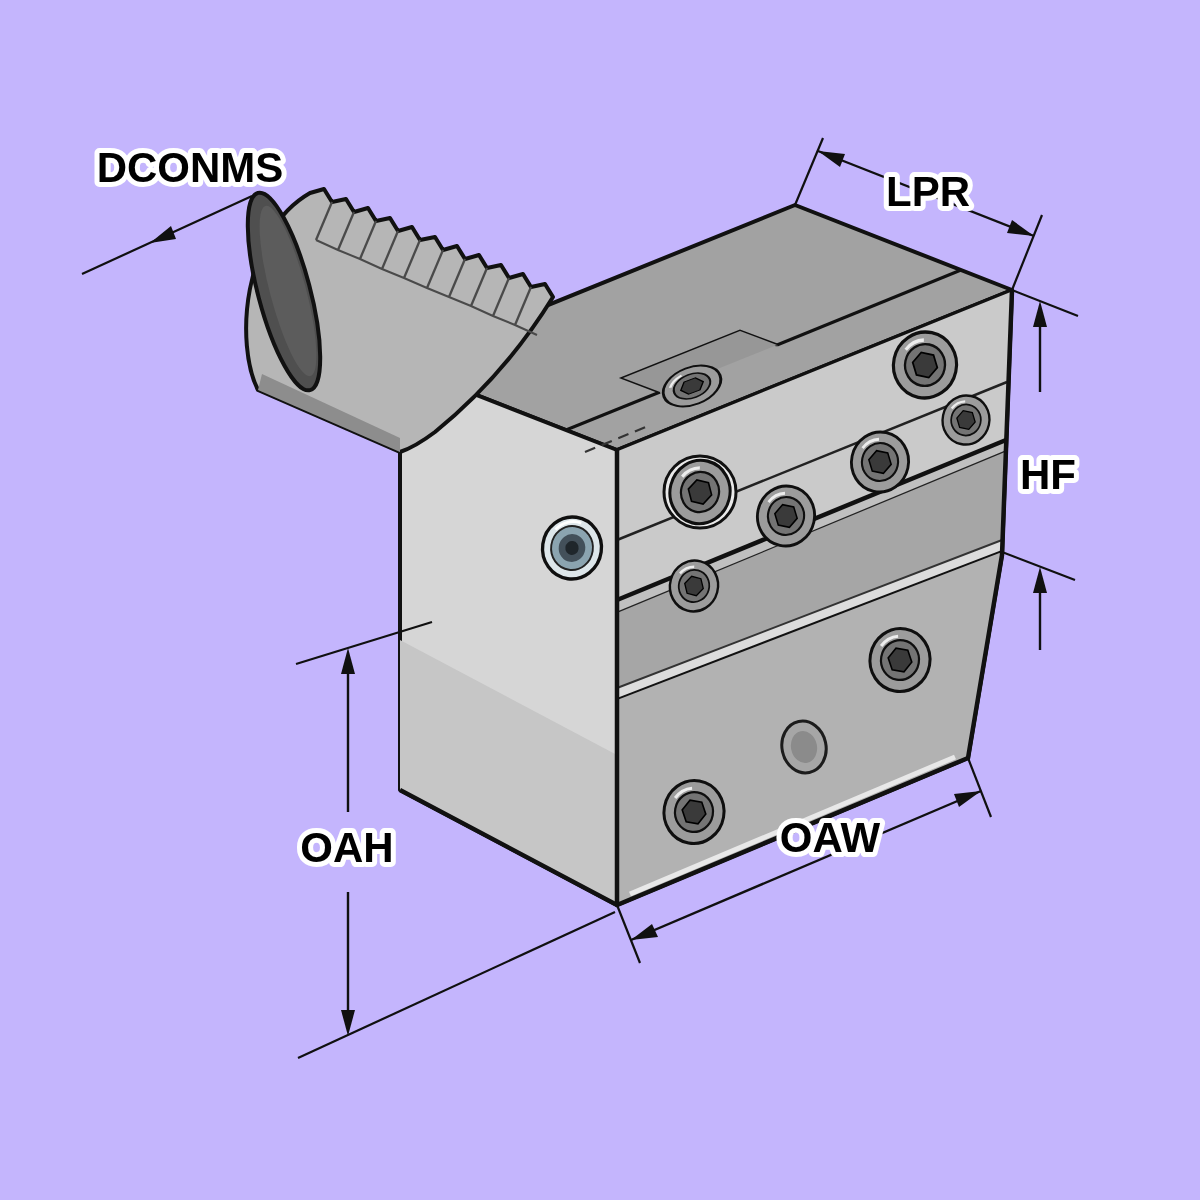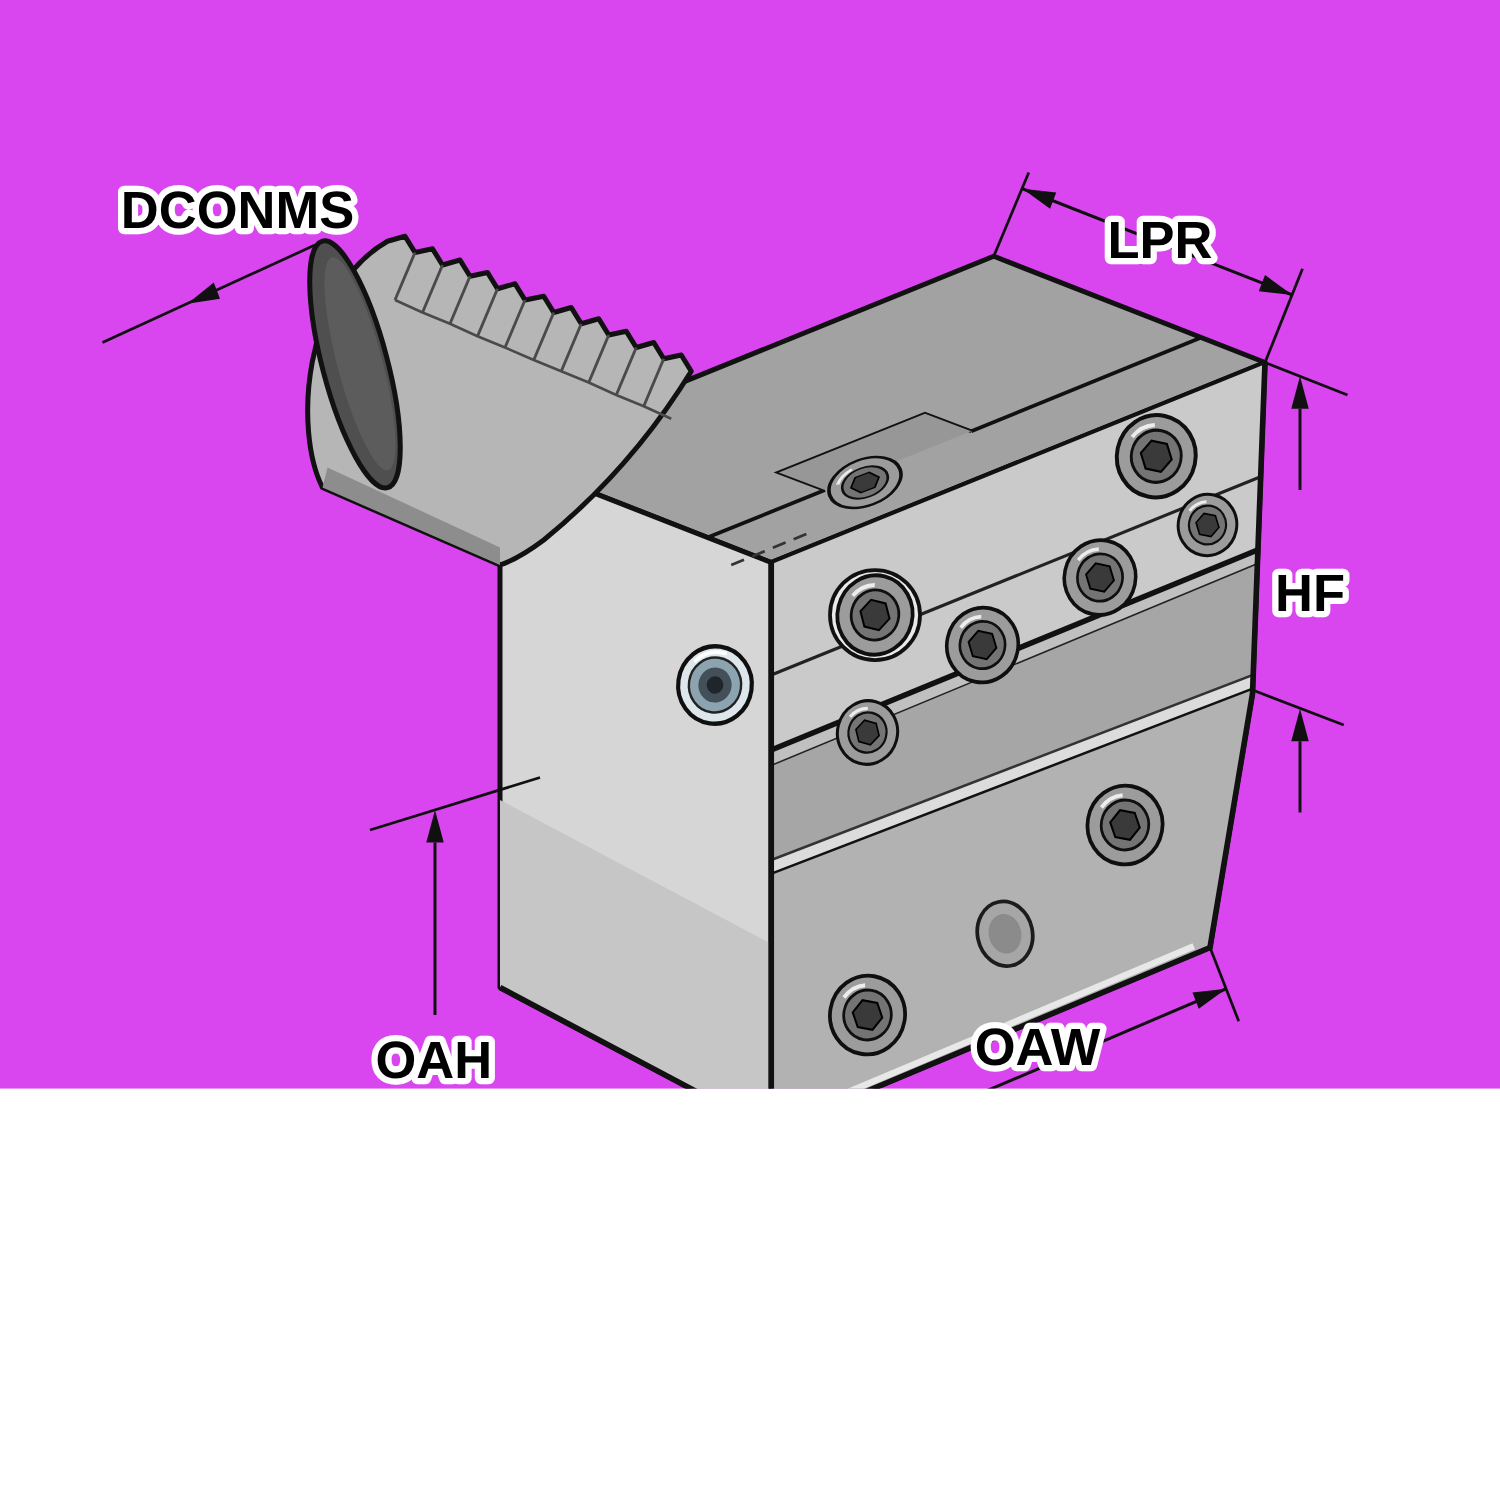--- a/index.html
+++ b/index.html
@@ -1,20 +1,20 @@
 <!DOCTYPE html>
 <html><head>
 <meta charset="utf-8">
 <style>
   html, body { margin: 0; padding: 0; background: #ffffff; }
   .stage {
     position: relative;
     width: 1200px;
-    height: 871px;
-    background: #d946ef;
+    height: 1200px;
+    background: #c4b5fd;
     overflow: hidden;
     font-family: "Liberation Sans", sans-serif;
     text-align: center;
   }
   svg { display: block; }
   .dim-label {
     font-family: "Liberation Sans", sans-serif;
     font-weight: bold;
     font-size: 42px;
     fill: #000000;

